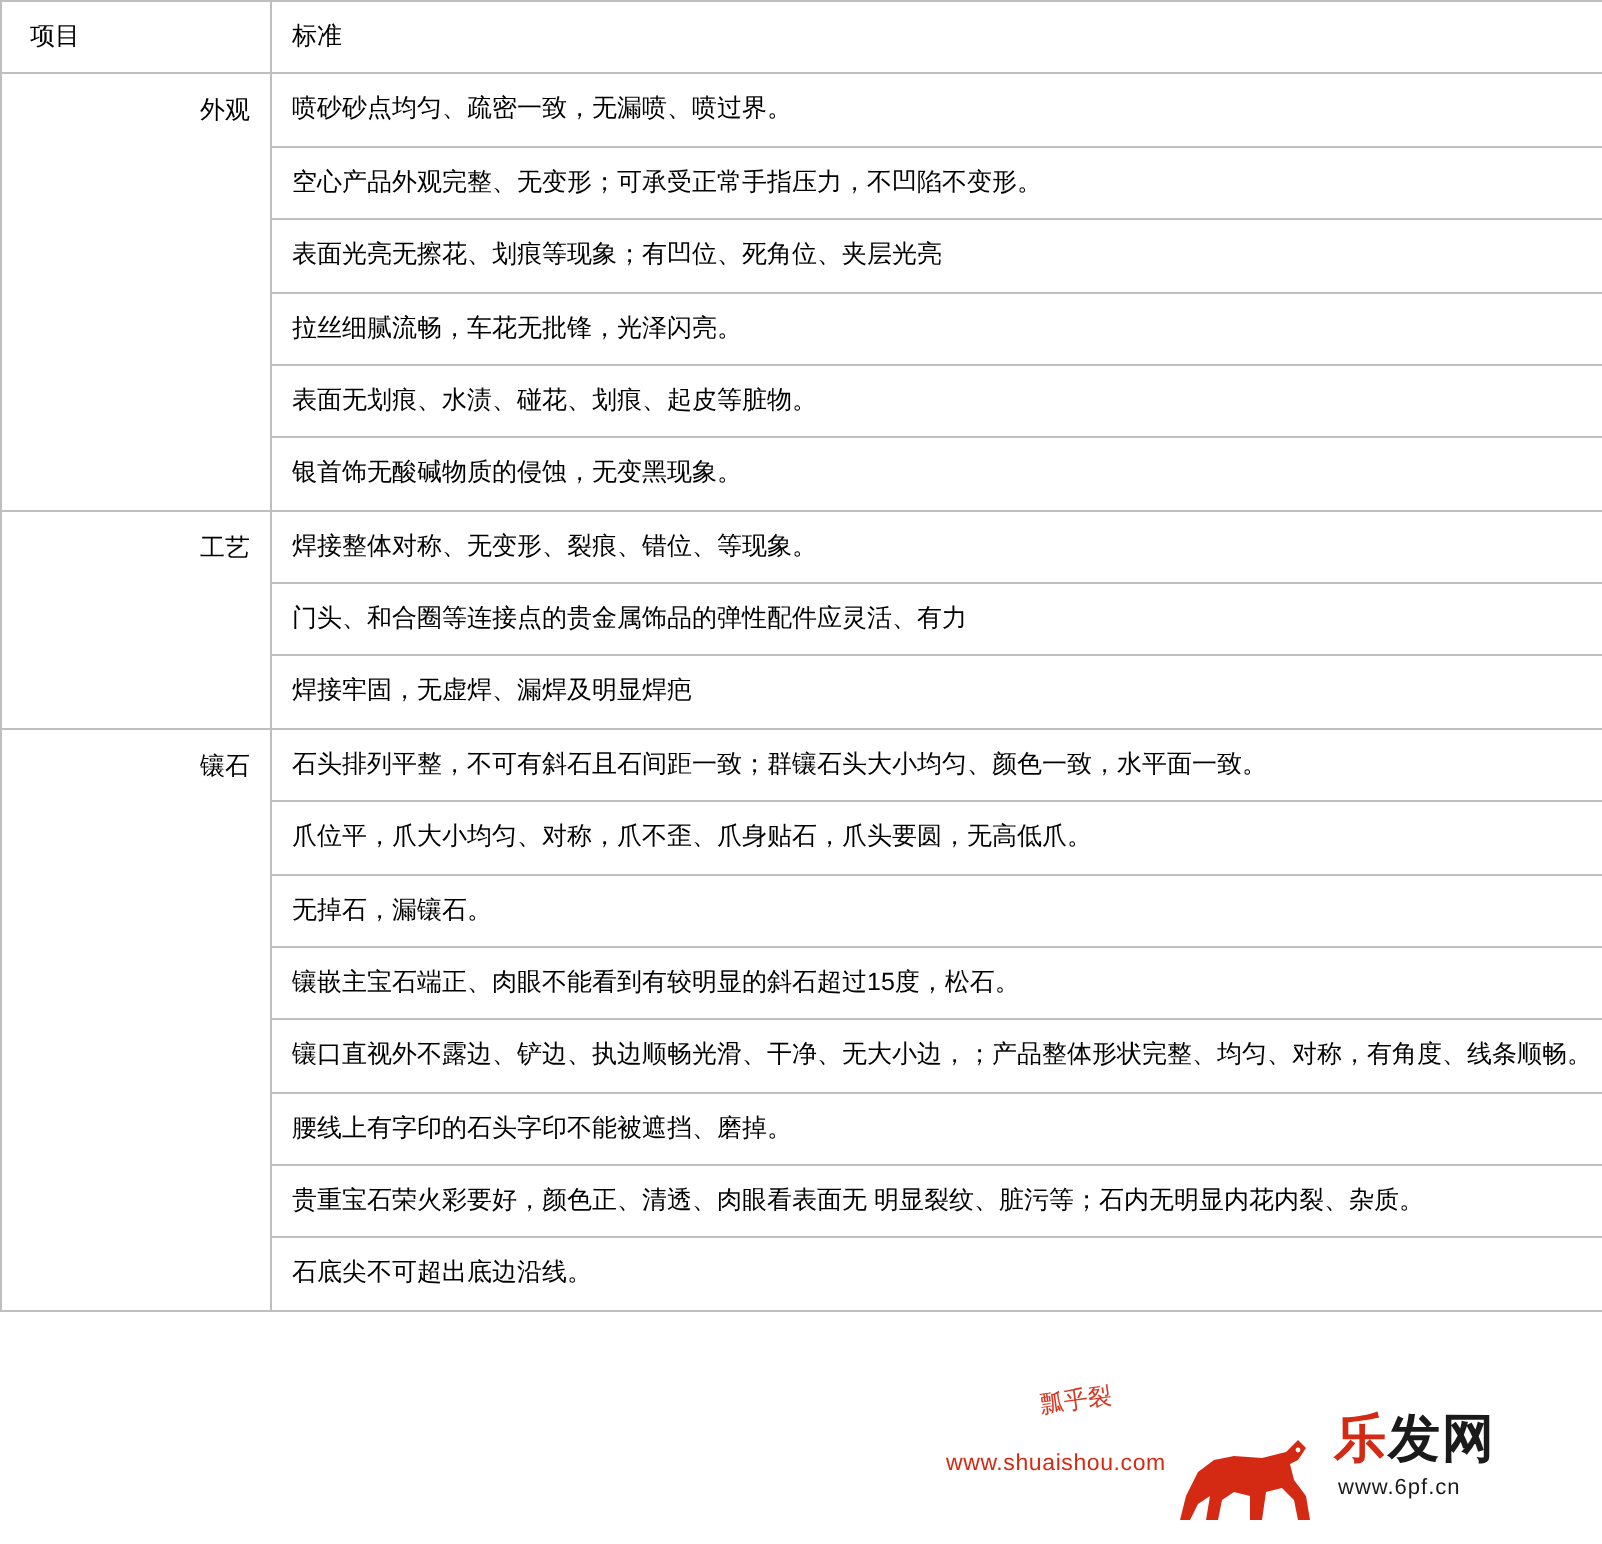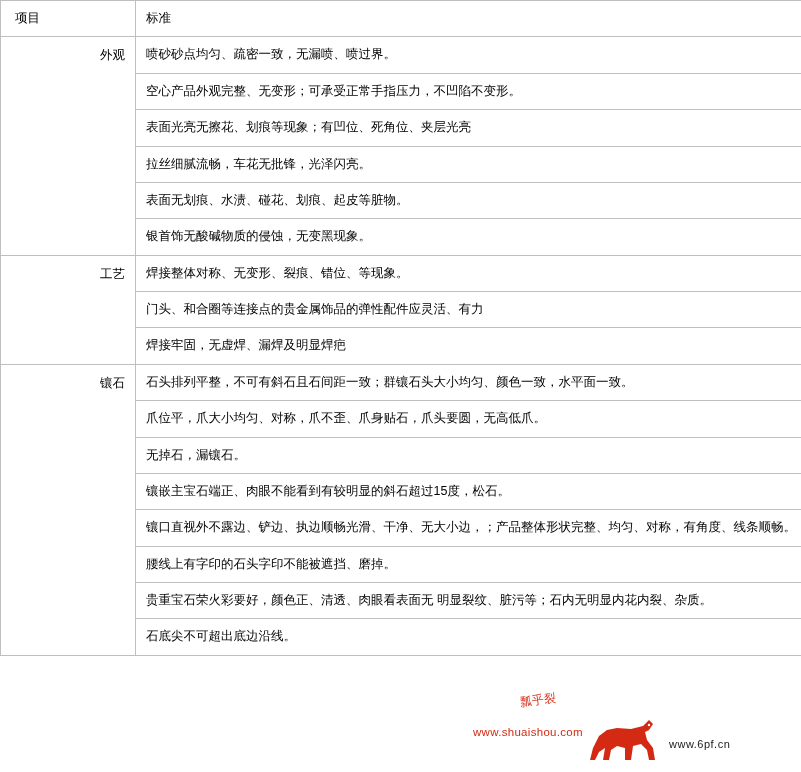--- a/index.html
+++ b/index.html
@@ -172,14 +172,15 @@
 </table>
 
 <div class="wm-small">瓢乎裂</div>
 
 <div class="wm">
   <div class="wm-url">www.shuaishou.com</div>
   <svg class="wm-horse" viewBox="0 0 76 46">
     <path d="M6 30 L12 18 L20 12 L30 10 L44 11 L56 8 L62 2 L66 6 L62 12 L58 14 L60 22 L66 30 L68 42 L62 42 L60 32 L54 26 L46 28 L44 42 L38 42 L38 30 L30 28 L24 32 L22 42 L16 42 L18 30 L12 34 L8 42 L3 42 Z" fill="#d42a14"></path>
     <circle cx="62" cy="7" r="1.2" fill="#ffffff"></circle>
   </svg>
+  <div class="wm-brand"><span class="red">乐</span><span>发网</span></div>
   <div class="wm-domain">www.6pf.cn</div>
 </div>
 
 </body></html>

